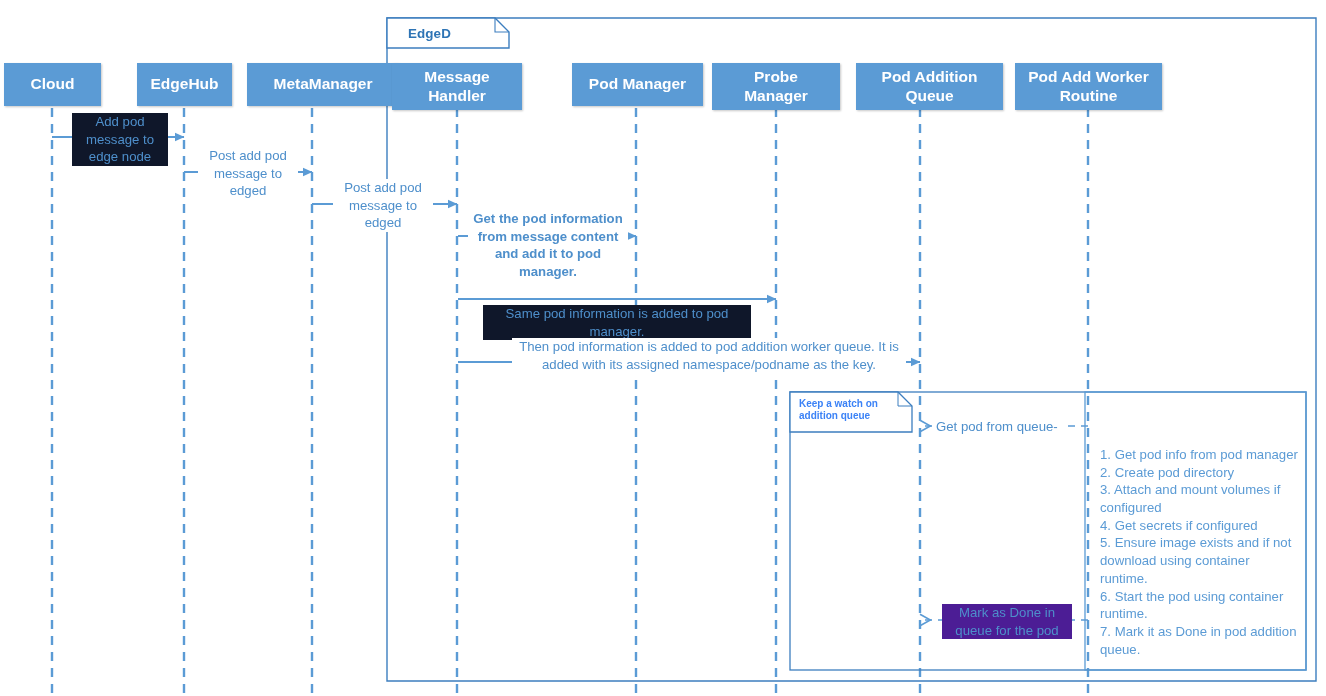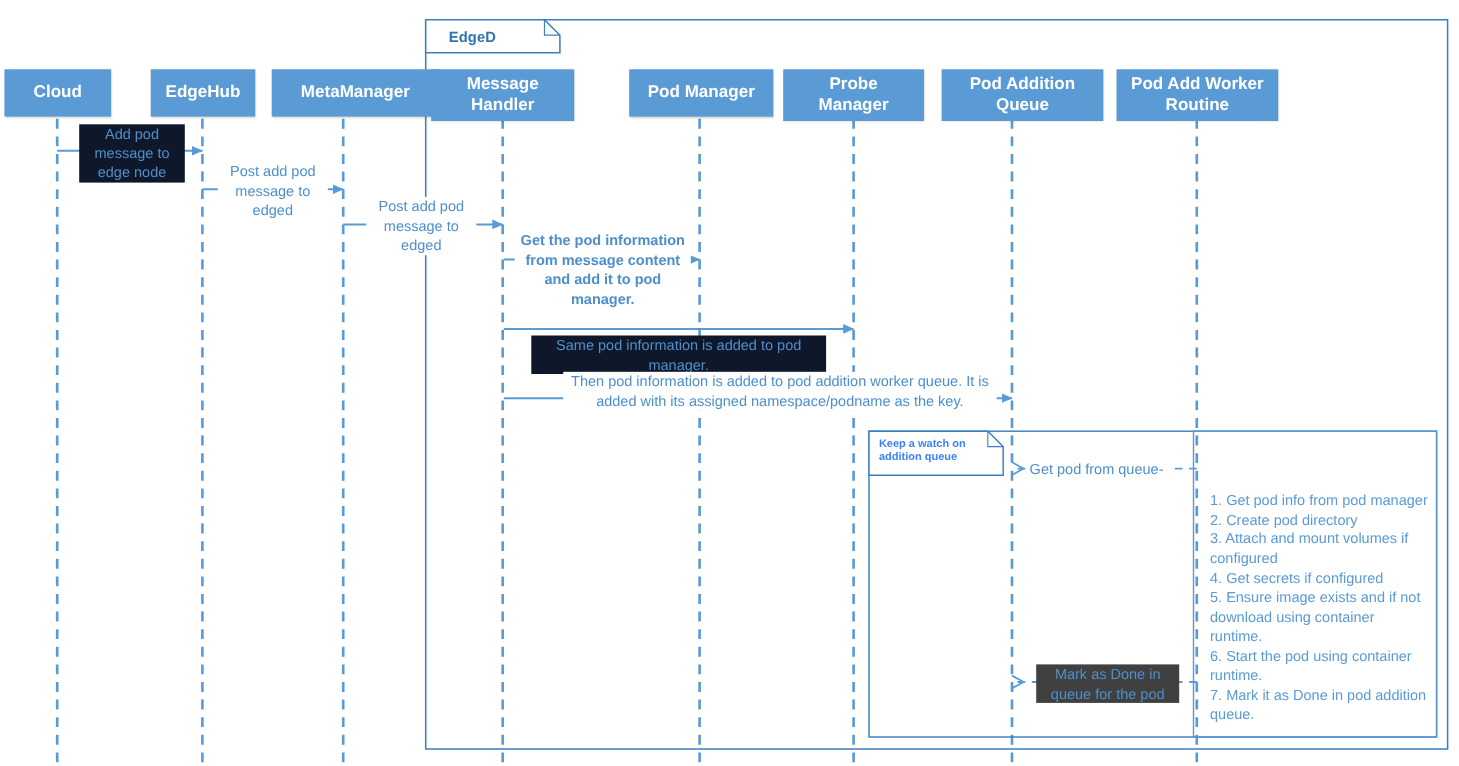--- a/index.html
+++ b/index.html
@@ -184,21 +184,21 @@
   <div class="msg" style="left:333px; top:179px; width:100px; background:#fff;">Post add pod message to edged</div>
 
   <div class="msg" style="left:468px; top:210px; width:160px; background:#fff;font-weight:bold;">Get the pod information from message content and add it to pod manager.</div>
 
   <div class="msg" style="left:483px; top:283px; width:268px; background:#0f172a;margin-top:22px;">Same pod information is added to pod manager.</div>
 
   <div class="msg" style="left:512px; top:338px; width:394px; background:#fff;">Then pod information is added to pod addition worker queue. It is added with its assigned namespace/podname as the key.</div>
 
   <div class="msg" style="left:936px; top:418px; width:130px; text-align:left; background:#fff;">Get pod from queue-</div>
 
-  <div class="msg" style="left:942px; top:604px; width:130px; background:#404040;">Mark as Done in queue for the pod</div>
+  <div class="msg" style="left:942px; top:604px; width:130px; background:#4c1d95;">Mark as Done in queue for the pod</div>
 
   <div class="note-text" style="left:1100px; top:446px; width:200px;">
     <div>1. Get pod info from pod manager</div>
     <div>2. Create pod directory</div>
     <div>3. Attach and mount volumes if</div>
     <div>configured</div>
     <div>4. Get secrets if configured</div>
     <div>5. Ensure image exists and if not</div>
     <div>download using container runtime.</div>
     <div>6. Start the pod using container</div>

